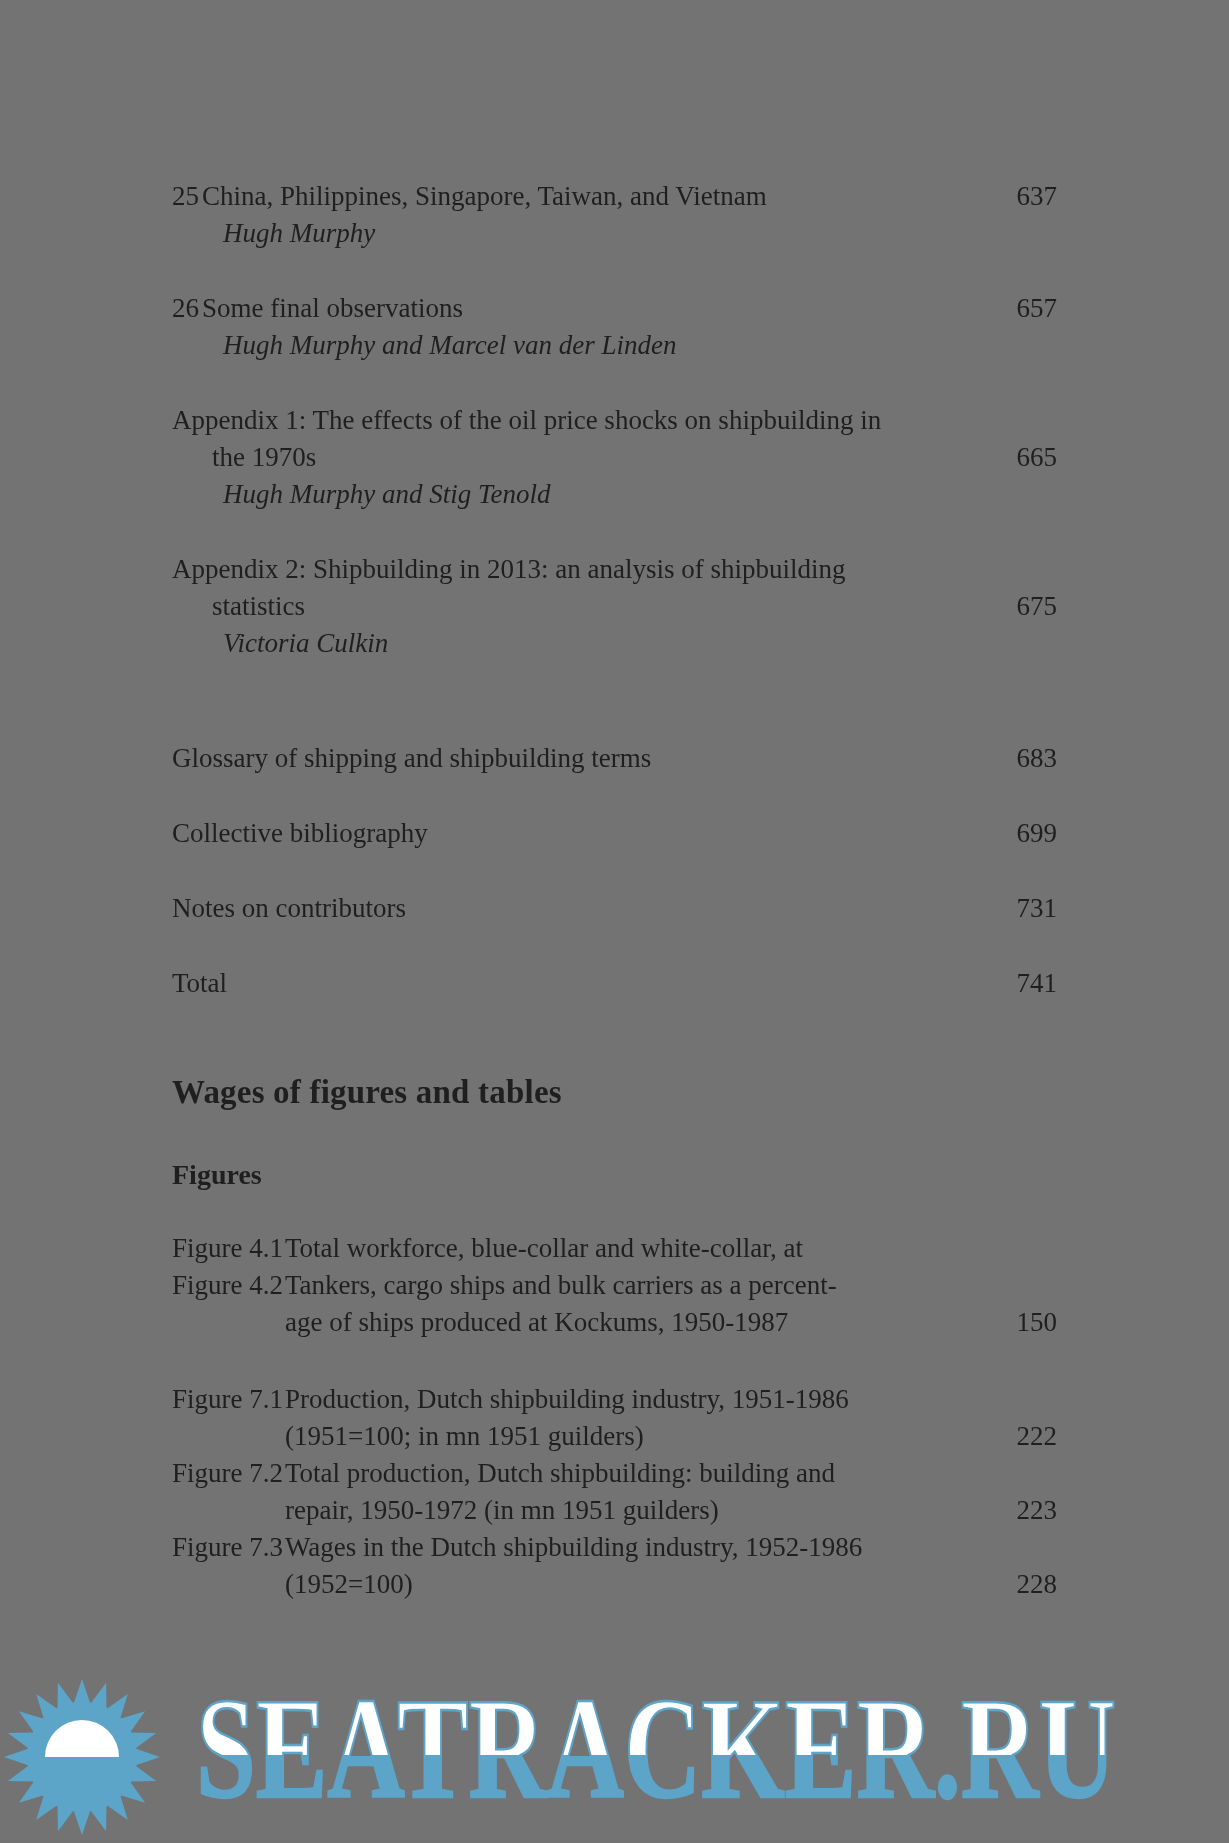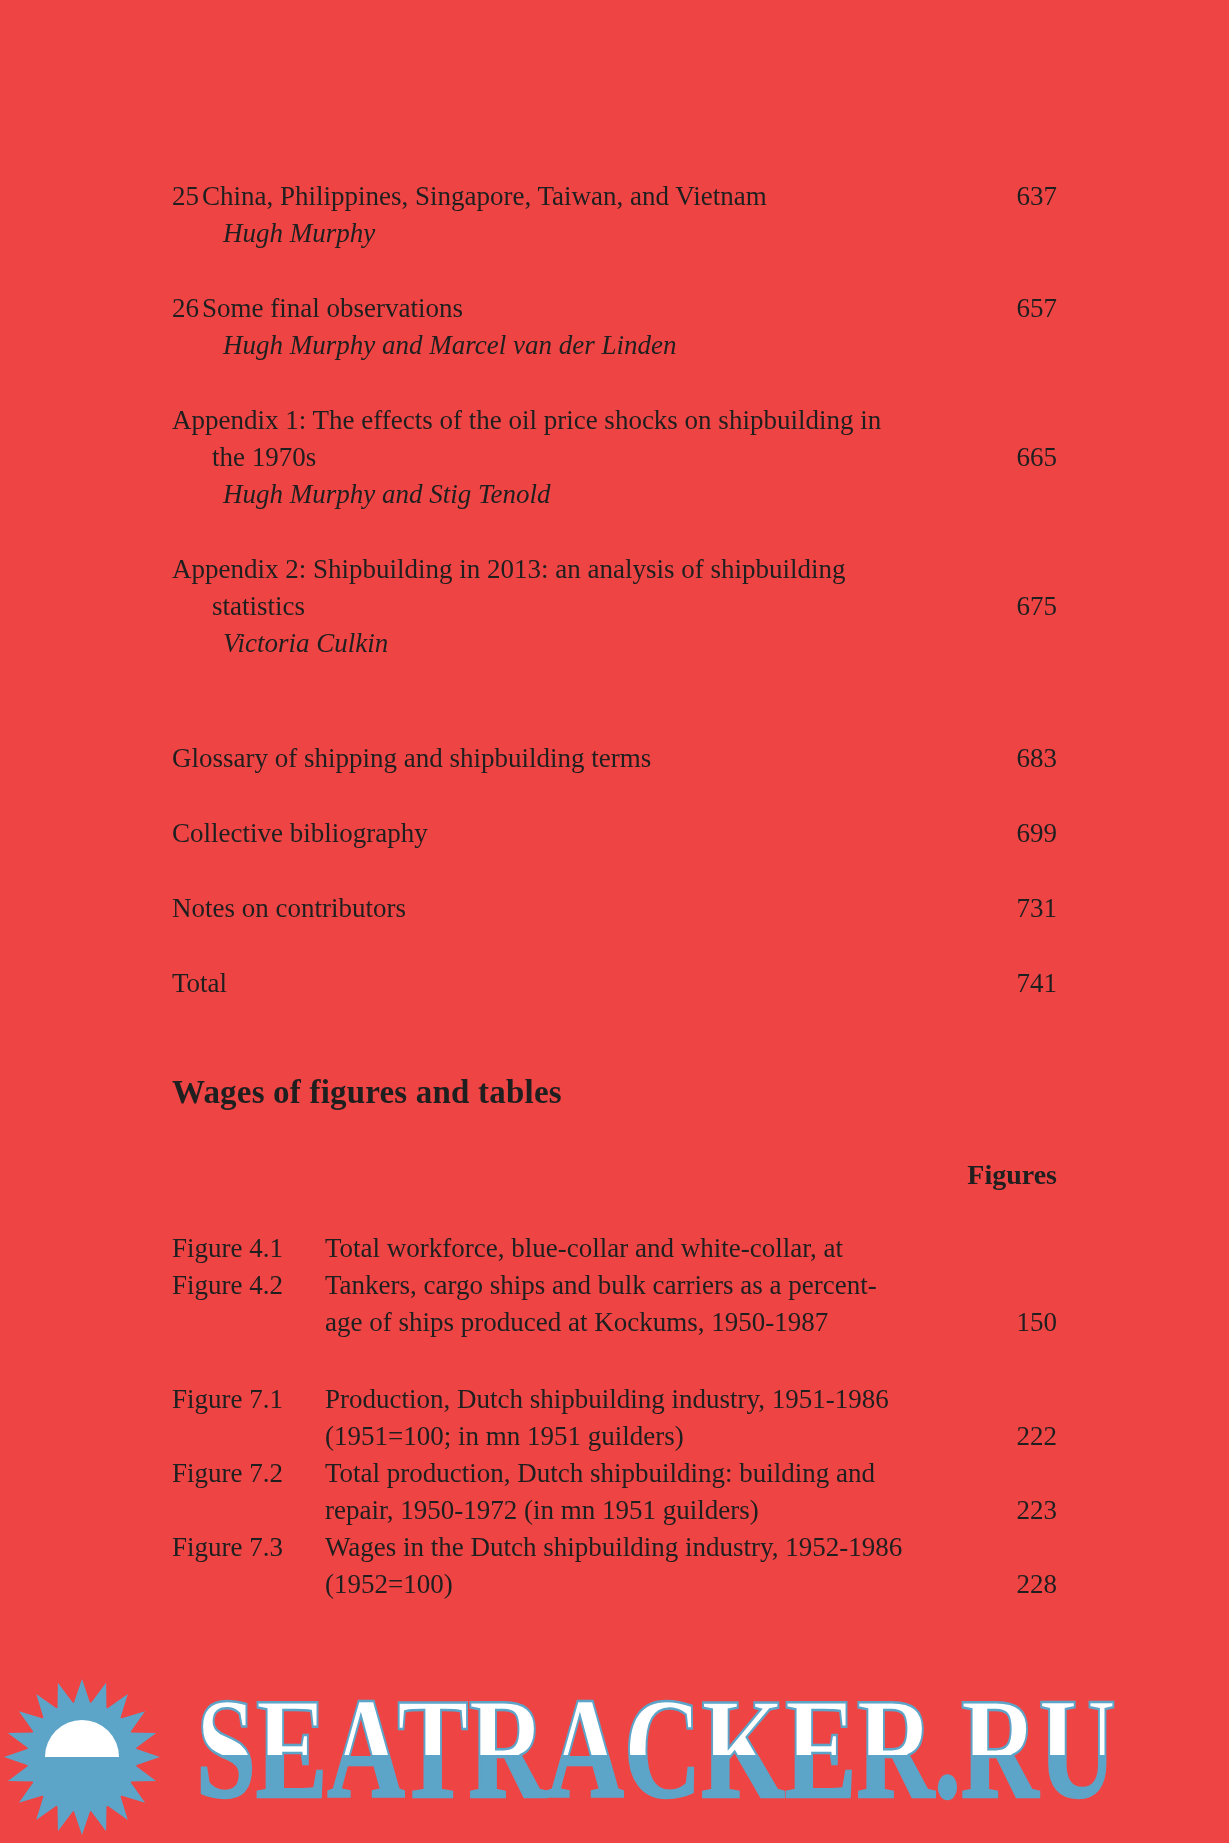--- a/index.html
+++ b/index.html
@@ -1,18 +1,18 @@
 <!DOCTYPE html>
 <html style="--wm: #5da4c9;"><head>
 <meta charset="utf-8">
 <style>
   html,body { margin:0; padding:0; background:#e8e8e8; }
   .page {
     position:relative; width:1229px; height:1843px; margin:0 auto;
-    background:#ef4444; overflow:hidden;
+    background:#737373; overflow:hidden;
     font-family:"Liberation Serif","DejaVu Serif",serif;
     color:#1f1f1f; font-size:27px; line-height:37px;
   }
   .content { position:absolute; left:172px; top:178px; width:885px; }
 
   
   .entry { margin-bottom:38px; }
   .entry:nth-child(4) { margin-bottom:78px; }
   .line { display:flex; align-items:baseline; }
   .line .num { display:inline-block; width:30px; flex:0 0 30px; }
@@ -23,26 +23,25 @@
   .author { padding-left:51px; font-style:italic; }
 
   
   h2.list-title {
     font-size:33px; line-height:45px; font-weight:bold;
     margin:68px 0 0 0; letter-spacing:0.2px;
   }
   h3.figures-label {
     font-size:28px; line-height:37px; font-weight:bold;
     margin:41px 0 0 0;
-    text-align:right;
   }
 
   
   .figs { margin-top:37px; }
-  .fig { display:flex;gap:40px; }
+  .fig { display:flex; }
   .fig:nth-child(3) { margin-top:40px; }
   .fig-label { flex:0 0 113px; }
   .fig-body { flex:1 1 0; min-width:0; }
   .fig-body .line .title { flex:1 1 0; white-space:nowrap; min-width:0; }
 
   
   .watermark { position:absolute; left:0; top:1643px; width:1229px; height:200px; }
   .wm-text {
     font-family:"Liberation Serif","DejaVu Serif",serif;
     font-weight:bold; font-size:144px;

